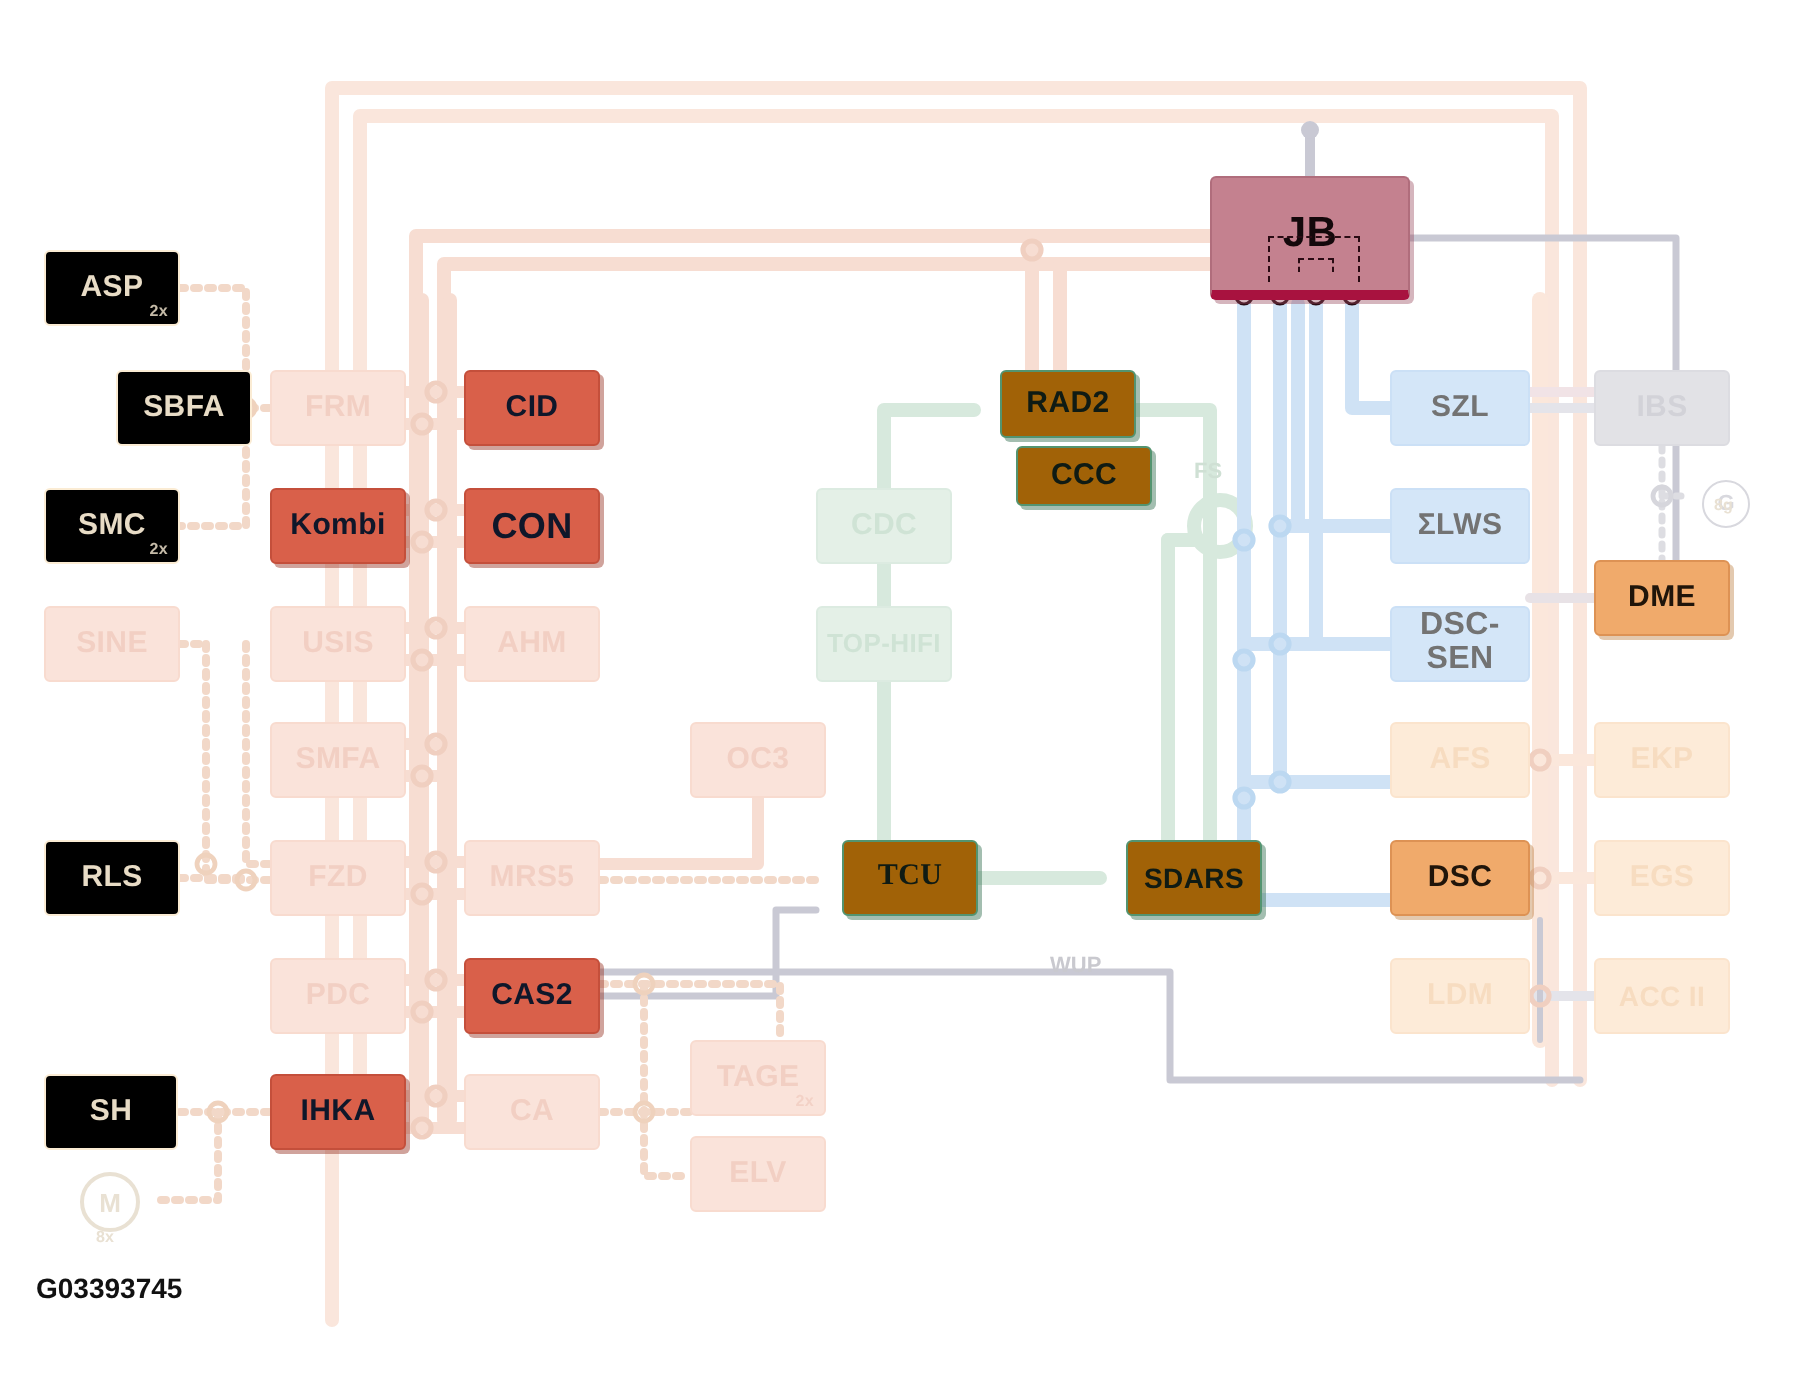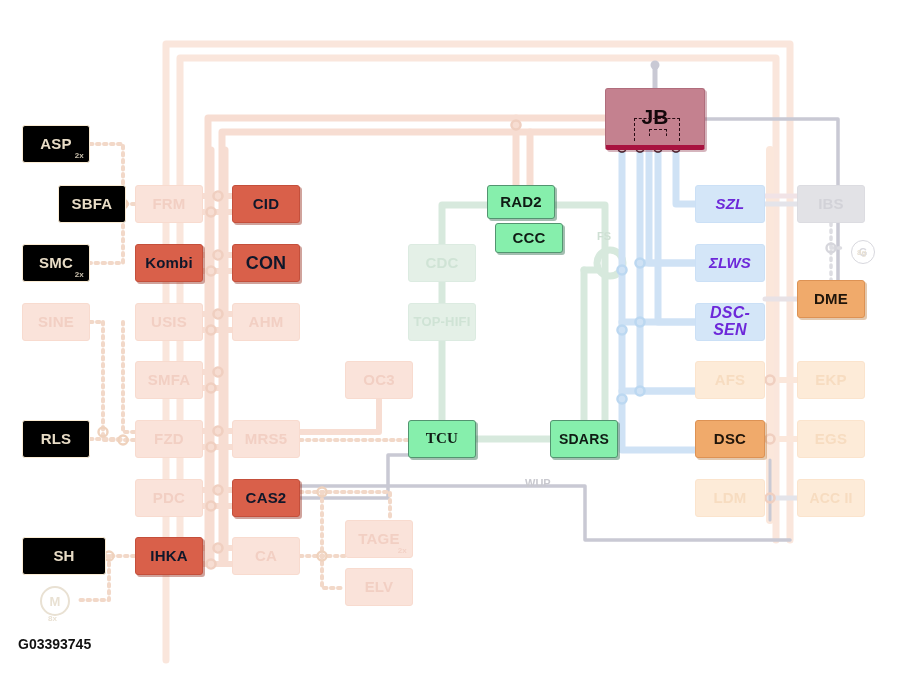--- a/index.html
+++ b/index.html
@@ -8,29 +8,29 @@
   svg.wires{position:absolute;left:0;top:0;width:900px;height:693px;}
 
   .node{position:absolute;box-sizing:border-box;display:flex;align-items:center;
         justify-content:center;border-radius:3px;font-weight:bold;letter-spacing:.2px;
         text-align:center;line-height:1.05;}
 
   
   .n-cream   {background:#000000;color:#e8dcc6;border:1px solid #fbecd4;}
   .n-rose    {background:#fae3da;color:#f2cfc3;border:1px solid #f8dbcf;}
   .n-green-f {background:#e4f0e7;color:#cfe3d5;border:1px solid #dcebe1;}
-  .n-blue-f  {background:#d4e6f8;color:#6d28d9;border:1px solid #cbe0f6;font-style:italic;}
+  .n-blue-f  {background:#d4e6f8;color:#737373;border:1px solid #cbe0f6;}
   .n-orange-f{background:#fdebd8;color:#f7dcc0;border:1px solid #fbe4cd;}
   .n-gray-f  {background:#e2e2e6;color:#d2d2d8;border:1px solid #dcdce1;}
 
   
   .n-red   {background:#d9604a;color:#0f172a;border:1px solid #c44f3b;
             box-shadow:2px 2px 0 rgba(150,50,35,.45);}
-  .n-green {background:#86efac;color:#0f1b14;border:1px solid #539470;
-            box-shadow:2px 2px 0 rgba(50,110,80,.45);}
+  .n-green {background:#a16207;color:#0f1b14;border:1px solid #539470;
+            box-shadow:2px 2px 0 rgba(50,110,80,.45);margin-left:13px;}
   .n-orange{background:#f0aa6b;color:#20150a;border:1px solid #dd9254;
             box-shadow:2px 2px 0 rgba(185,120,55,.4);}
   .n-jb    {background:#c4818f;color:#14080b;border:1px solid #b06d7c;
             border-bottom:5px solid #a8123f;box-shadow:2px 2px 0 rgba(150,70,90,.4);}
 
   .sub{position:absolute;right:5px;bottom:2px;font-size:8px;font-weight:bold;opacity:.85;}
 
   .jb-inner{position:absolute;left:28px;bottom:4px;width:44px;height:22px;
             border:1.6px dashed #2a0c14;border-bottom:none;}
   .jb-inner:after{content:"";position:absolute;left:14px;bottom:5px;width:16px;height:6px;
@@ -213,21 +213,21 @@
       </div>
       <div class="node n-rose" style="left: 22px; top: 303px; width: 68px; height: 38px; font-size: 15px;">
         <span>SINE</span>
       </div>
       <div class="node n-cream" style="left: 22px; top: 420px; width: 68px; height: 38px; font-size: 15px;">
         <span>RLS</span>
       </div>
       <div class="node n-rose" style="left: 135px; top: 479px; width: 68px; height: 38px; font-size: 15px;">
         <span>PDC</span>
       </div>
-      <div class="node n-cream" style="left: 22px; top: 537px; width: 84px; height: 38px; font-size: 15px;">
+      <div class="node n-cream" style="left: 22px; top: 537px; width: 67px; height: 38px; font-size: 15px;">
         <span>SH</span>
       </div>
       <div class="node n-rose" style="left: 135px; top: 185px; width: 68px; height: 38px; font-size: 15px;">
         <span>FRM</span>
       </div>
       <div class="node n-red" style="left: 135px; top: 244px; width: 68px; height: 38px; font-size: 15px;">
         <span>Kombi</span>
       </div>
       <div class="node n-rose" style="left: 135px; top: 303px; width: 68px; height: 38px; font-size: 15px;">
         <span>USIS</span>

